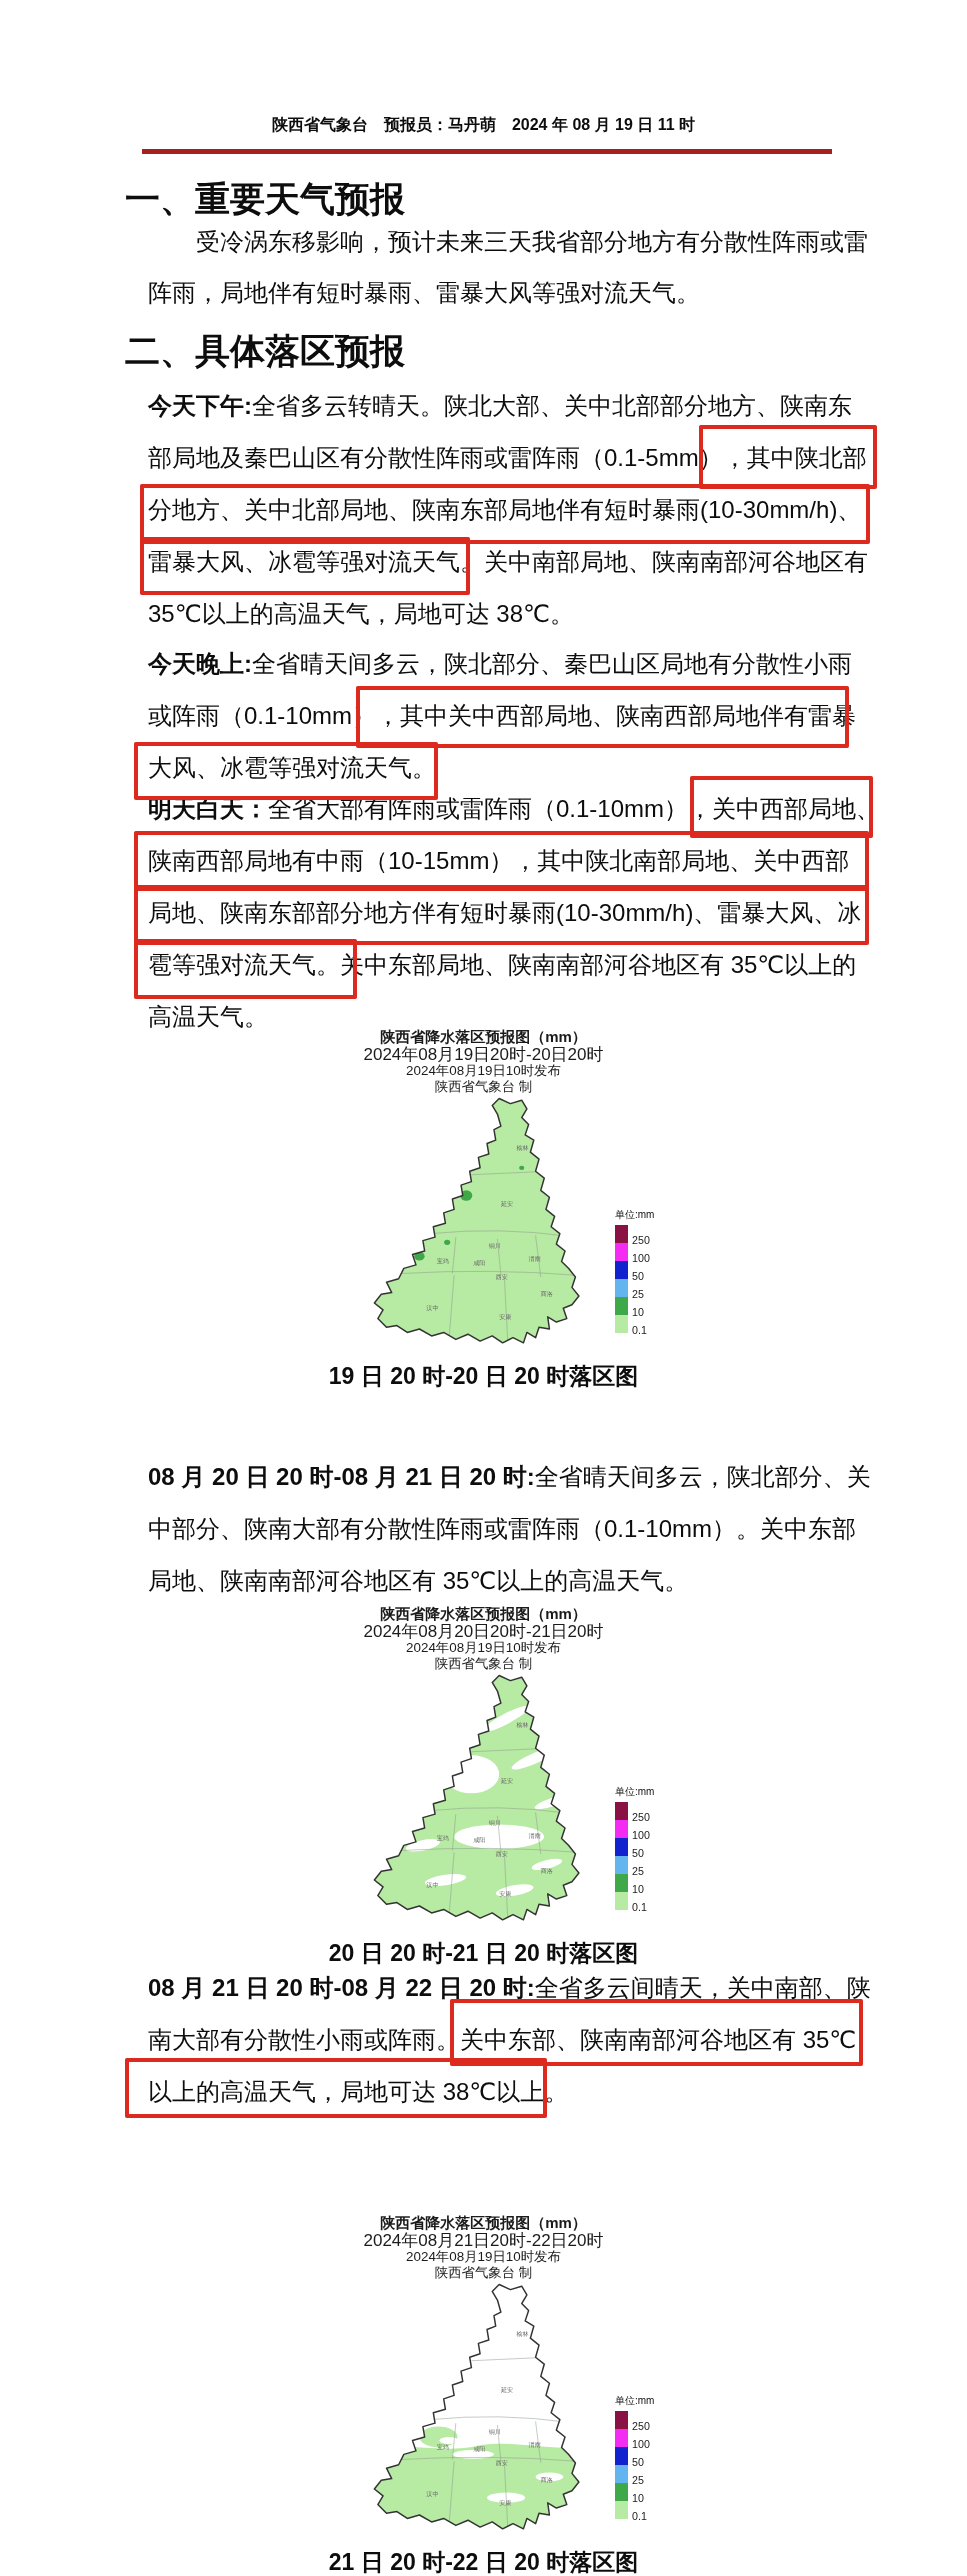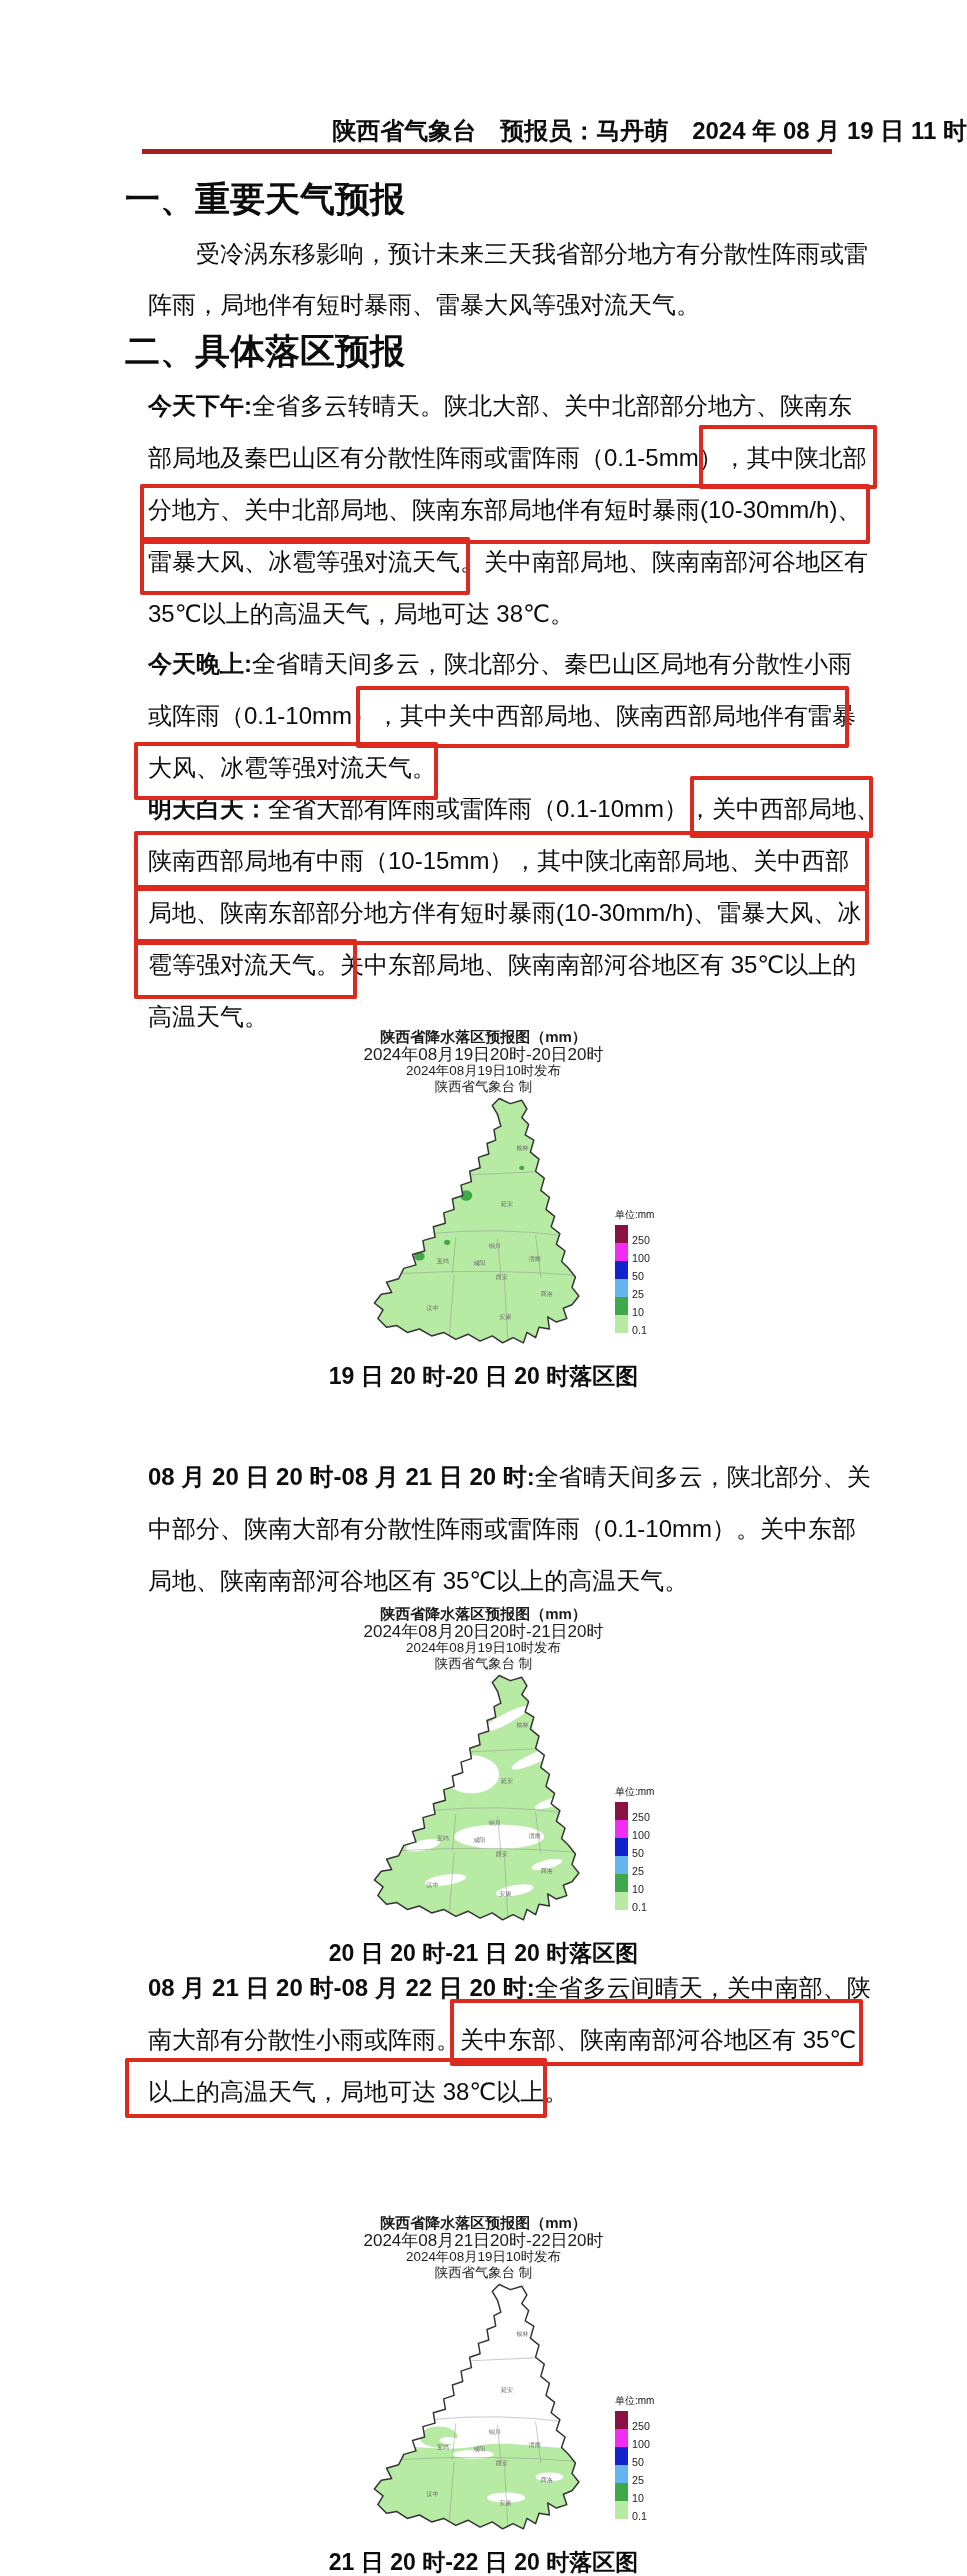--- a/index.html
+++ b/index.html
@@ -1,33 +1,33 @@
 <!DOCTYPE html>
 <html style="font-size:14.3px"><head>
 <meta charset="utf-8">
 <style>
   html,body{margin:0;padding:0;background:#ffffff;}
   .page{position:relative;width:967px;height:2576px;background:#ffffff;overflow:hidden;
         font-family:"Liberation Sans","DejaVu Sans",sans-serif;color:#111;}
   
   .main-title{position:absolute;top:5.4px;left:0;width:967px;text-align:center;
               font-size:54px;font-weight:900;letter-spacing:20px;color:#e60000;}
-  .issuer{position:absolute;top:115px;left:0;width:967px;text-align:right;
-          font-size:24px;font-weight:700;color:#0d0d0d;}
+  .issuer{position:absolute;top:115px;left:0;width:967px;text-align:center;
+          font-size:16px;font-weight:700;color:#0d0d0d;}
   .red-rule{position:absolute;left:142px;top:149px;width:690px;height:4.5px;background:#a81f1f;}
   
   .sec{position:absolute;left:125px;font-size:35px;font-weight:800;color:#0d0d0d;}
   #sec1{top:176px;} #sec2{top:328px;}
   
   .para{position:absolute;left:148px;width:708px;font-size:24px;color:#0d0d0d;}
   .para .tline{height:52px;line-height:52px;white-space:nowrap;}
   .para.lh57 .tline{height:51px;line-height:51px;}
   .para .plabel{font-weight:800;}
   .para.indent .tline:first-child{text-indent:48px;}
-  #para-overview{top:228px;} #para-afternoon{top:380px;} #para-tonight{top:638px;}
+  #para-overview{top:216px;} #para-afternoon{top:380px;} #para-tonight{top:638px;}
   #para-tomorrow{top:783px;} #para-day2{top:1451px;} #para-day3{top:1962px;}
   
   .hl{position:absolute;border:4.5px solid #dc2a1e;border-radius:1.8px;background:transparent;}
   
   .fig{position:absolute;left:291px;width:385px;}
   #fig1{top:1028px;} #fig2{top:1605px;} #fig3{top:2214px;}
   .map-header{text-align:center;color:#1b1b1b;}
   .mh1{font-size:15px;line-height:18px;font-weight:700;}
   .mh2{font-size:17px;line-height:17px;}
   .mh3,.mh4{font-size:13.4px;line-height:16px;}

